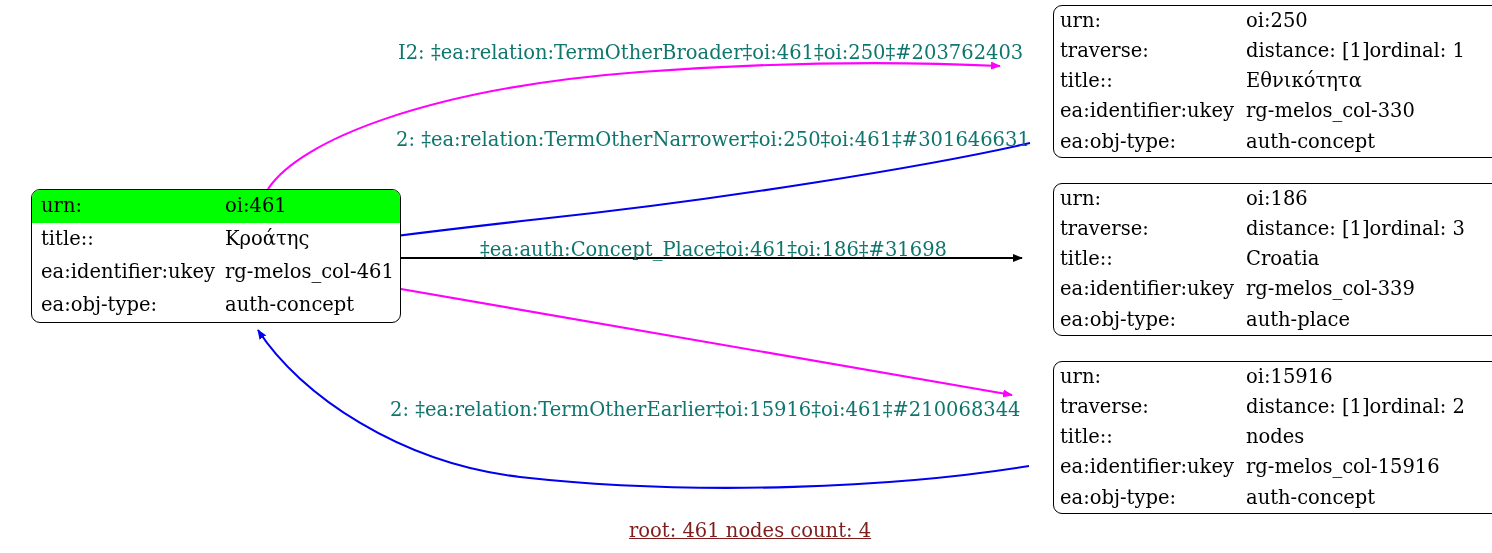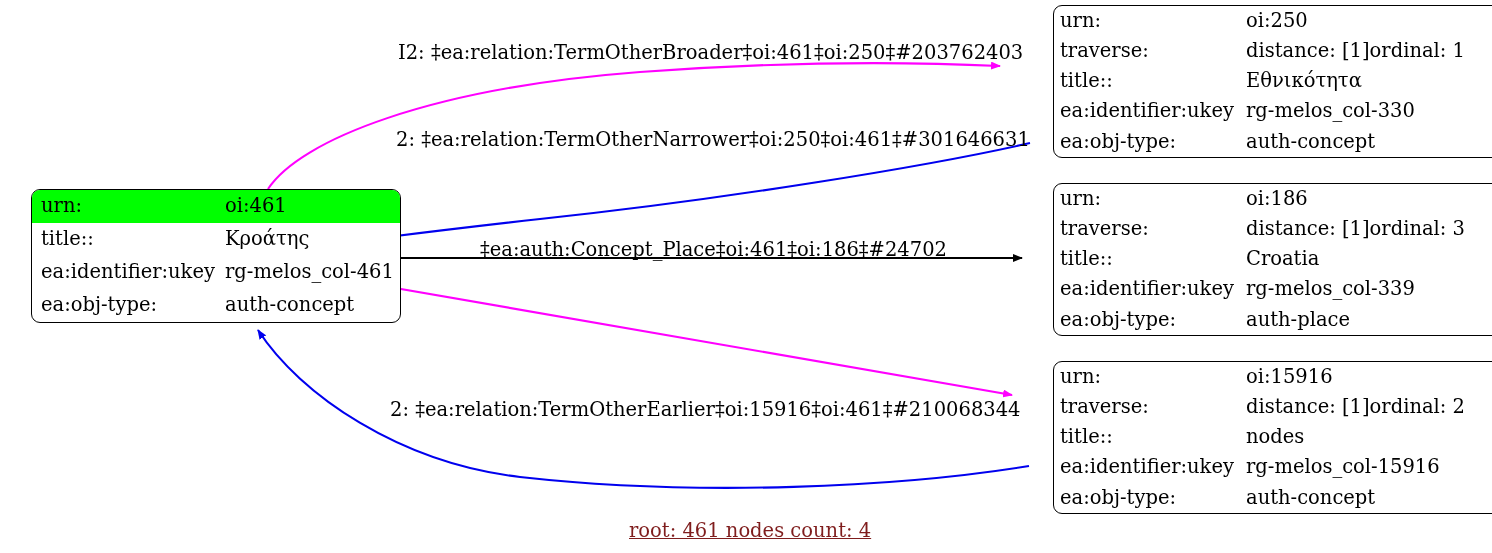--- a/index.html
+++ b/index.html
@@ -59,21 +59,21 @@
   .root .k { padding-left: 9px; padding-right: 6px; }
   .root .v { padding-left: 4px; }
   .sub { display: inline-block; }
 
   
   .edge-label {
     position: absolute;
     font-size: 19.5px;
     line-height: 1;
     white-space: nowrap;
-    color: #000000;
+    color: #0f766e;
     background: transparent;
   }
   
   .footer {
     position: absolute;
     font-size: 19.5px;
     line-height: 1;
     white-space: nowrap;
     color: #7f1d1d;
     text-decoration: underline;
@@ -215,20 +215,20 @@
         <td class="v">auth-concept</td>
       </tr>
     </tbody>
       </table>
   </div>
 
   <div class="edge-label" style="left:398px; top:43px;">I2: ‡ea:relation:TermOtherBroader‡oi:461‡oi:250‡#203762403</div>
 
   <div class="edge-label" style="left:396px; top:130px;">2: ‡ea:relation:TermOtherNarrower‡oi:250‡oi:461‡#301646631</div>
 
-  <div class="edge-label" style="left:480px; top:240px;">‡ea:auth:Concept_Place‡oi:461‡oi:186‡#24702</div>
+  <div class="edge-label" style="left:480px; top:240px;">‡ea:auth:Concept_Place‡oi:461‡oi:186‡#31698</div>
 
 
   <div class="edge-label" style="left:390px; top:400px;">2: ‡ea:relation:TermOtherEarlier‡oi:15916‡oi:461‡#210068344</div>
 
   <div class="footer" style="left:629px; top:521px;">root: 461 nodes count: 4</div>
 
 </div>
 
 </body></html>

